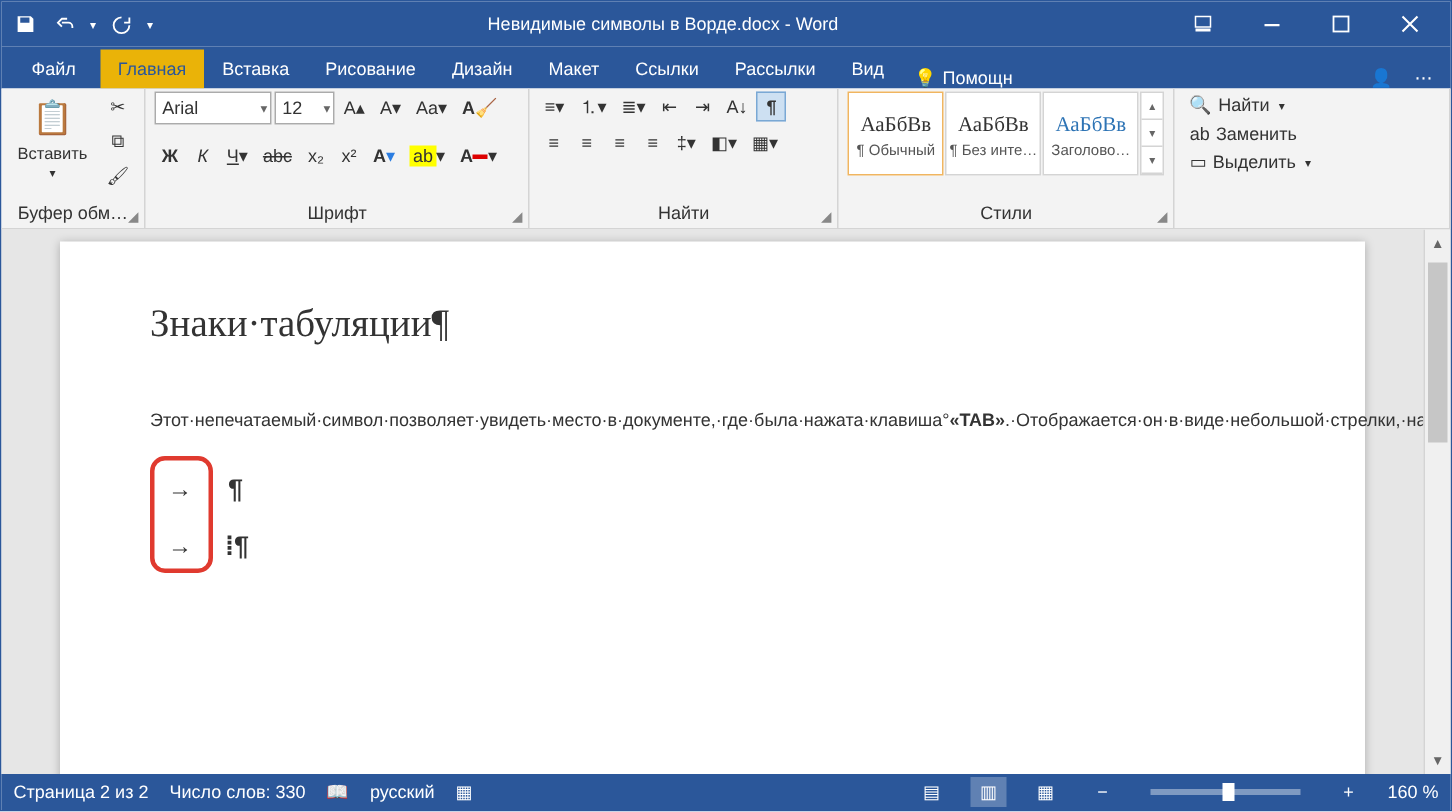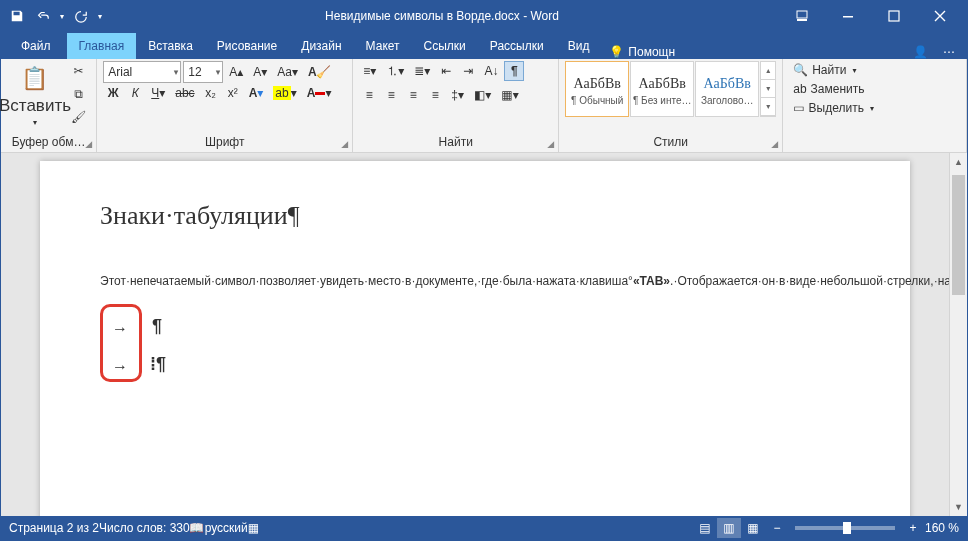--- a/index.html
+++ b/index.html
@@ -6,34 +6,34 @@
 body{background:#fff;overflow:hidden}
 .window{width:968px;height:541px;border:1px solid #2b579a;display:flex;flex-direction:column;background:#fff;margin:0}
 .titlebar{height:30px;background:#2b579a;display:flex;align-items:center;color:#fff;padding:0 4px}
 .titlebar .qat{display:flex;gap:2px;align-items:center}
 .titlebar .qat .qbtn{width:24px;height:24px;display:flex;align-items:center;justify-content:center;color:#fff}
 .titlebar .title{flex:1;text-align:center;color:#fff;font-size:12px}
 .titlebar .wbtns{display:flex}
 .titlebar .wbtns .wb{width:46px;height:30px;display:flex;align-items:center;justify-content:center;color:#fff}
 .tabs{height:28px;background:#2b579a;display:flex;align-items:flex-end;padding-left:4px;gap:0}
 .tab{padding:6px 12px;color:#fff;font-size:12px;cursor:pointer}
-.tab.active{background:#7dd3fc;color:#2b579a}
+.tab.active{background:#eab308;color:#2b579a}
 .tab.file{background:transparent;color:#fff;padding:6px 16px}
 .tabs .help{margin-left:8px;display:flex;align-items:center;gap:4px}
 .tabs .spacer{flex:1}
 .tabs .righticons{display:flex;gap:8px;padding-right:8px;align-items:center}
 .tabs .righticons div{color:#fff;width:20px;text-align:center}
 .ribbon{height:94px;background:#f3f3f3;border-bottom:1px solid #d4d4d4;display:flex}
 .group{border-right:1px solid #d4d4d4;padding:2px 6px 0 6px;display:flex;flex-direction:column;justify-content:space-between}
 .group .gbody{display:flex;gap:4px;align-items:flex-start}
 .group .glabel{text-align:center;font-size:11px;color:#666;padding:2px 0 3px 0;position:relative}
 .group .glabel .dlg{position:absolute;right:-2px;bottom:3px;font-size:9px;color:#888}
 .bigbtn{display:flex;flex-direction:column;align-items:center;justify-content:center;padding:2px 4px;gap:2px;text-align:center;width:56px}
 .bigbtn .bicon{width:32px;height:32px;display:flex;align-items:center;justify-content:center;font-size:22px}
-.bigbtn .blab{font-size:17px;line-height:1.1}
+.bigbtn .blab{font-size:11px;line-height:1.1}
 .col{display:flex;flex-direction:column;gap:3px}
 .row{display:flex;gap:2px;align-items:center}
 .btn{min-width:20px;height:20px;display:flex;align-items:center;justify-content:center;padding:0 3px;border:1px solid transparent}
 .sel{height:22px;border:1px solid #ababab;background:#fff;display:flex;align-items:center;padding:0 14px 0 4px;position:relative;font-size:12px}
 .sel::after{content:"▾";position:absolute;right:2px;font-size:9px;color:#666}
 .styles{display:flex;gap:1px}
 .stylecard{width:64px;height:56px;border:1px solid #d4d4d4;background:#fff;display:flex;flex-direction:column;align-items:center;justify-content:center;gap:3px;padding-top:4px}
 .stylecard .prev{font-size:14px;font-family:"Times New Roman",serif}
 .stylecard .sname{font-size:10px;color:#555;white-space:nowrap;overflow:hidden;text-overflow:ellipsis;max-width:60px}
 .stylecard.sel1{border-color:#f0b560}
@@ -48,21 +48,21 @@
 .annot{position:relative;margin-top:12px;width:70px;height:78px}
 .annot .box{position:absolute;left:0;top:0;width:42px;height:78px;border:3px solid #e03a2f;border-radius:10px}
 .annot .r1{position:absolute;left:12px;top:14px;font-size:16px;font-family:Arial}
 .annot .r2{position:absolute;left:12px;top:52px;font-size:16px;font-family:Arial}
 .annot .p1{position:absolute;left:52px;top:12px;font-size:18px;font-weight:bold}
 .annot .p2{position:absolute;left:50px;top:50px;font-size:18px;font-weight:bold}
 .scroll{width:18px;background:#f0f0f0;border-left:1px solid #d4d4d4;display:flex;flex-direction:column}
 .scroll .ar{height:18px;display:flex;align-items:center;justify-content:center;font-size:9px;color:#666}
 .scroll .track{flex:1;position:relative}
 .scroll .thumb{position:absolute;left:2px;right:2px;top:4px;height:120px;background:#c6c6c6}
-.status{height:24px;background:#2b579a;display:flex;align-items:center;color:#fff;padding:0 8px;font-size:12px}
+.status{height:24px;background:#2b579a;display:flex;align-items:center;color:#fff;padding:0 8px;gap:14px;font-size:12px}
 .status .sflex{flex:1}
 .status .sbtn{width:24px;height:20px;display:flex;align-items:center;justify-content:center;color:#fff;border:1px solid transparent}
 .status .sbtn.active{background:rgba(255,255,255,.25)}
 .status .slider{width:100px;height:4px;background:rgba(255,255,255,.4);position:relative;margin:0 6px}
 .status .slider .h{position:absolute;left:48px;top:-4px;width:8px;height:12px;background:#fff}
 svg{display:block}
 </style>
 </head>
 <body>
 
@@ -147,21 +147,21 @@
         <div class="col">
           <div class="btn">✂</div>
           <div class="btn">⧉</div>
           <div class="btn">🖌</div>
         </div>
       </div>
       <div class="glabel"><span>Буфер обм…</span><span class="dlg">◢</span></div>
     </div>
 
     <div class="group" style="min-width:256px">
-      <div class="gbody col" style="gap:0">
+      <div class="gbody col" style="gap:11px">
         <div class="row">
           <div class="sel" style="width:78px">Arial</div>
           <div class="sel" style="width:40px">12</div>
           <div class="btn">A▴</div>
           <div class="btn">A▾</div>
           <div class="btn">Aa▾</div>
           <div class="btn" style="color:#d06"><b>A</b>🧹</div>
         </div>
         <div class="row">
           <div class="btn">

